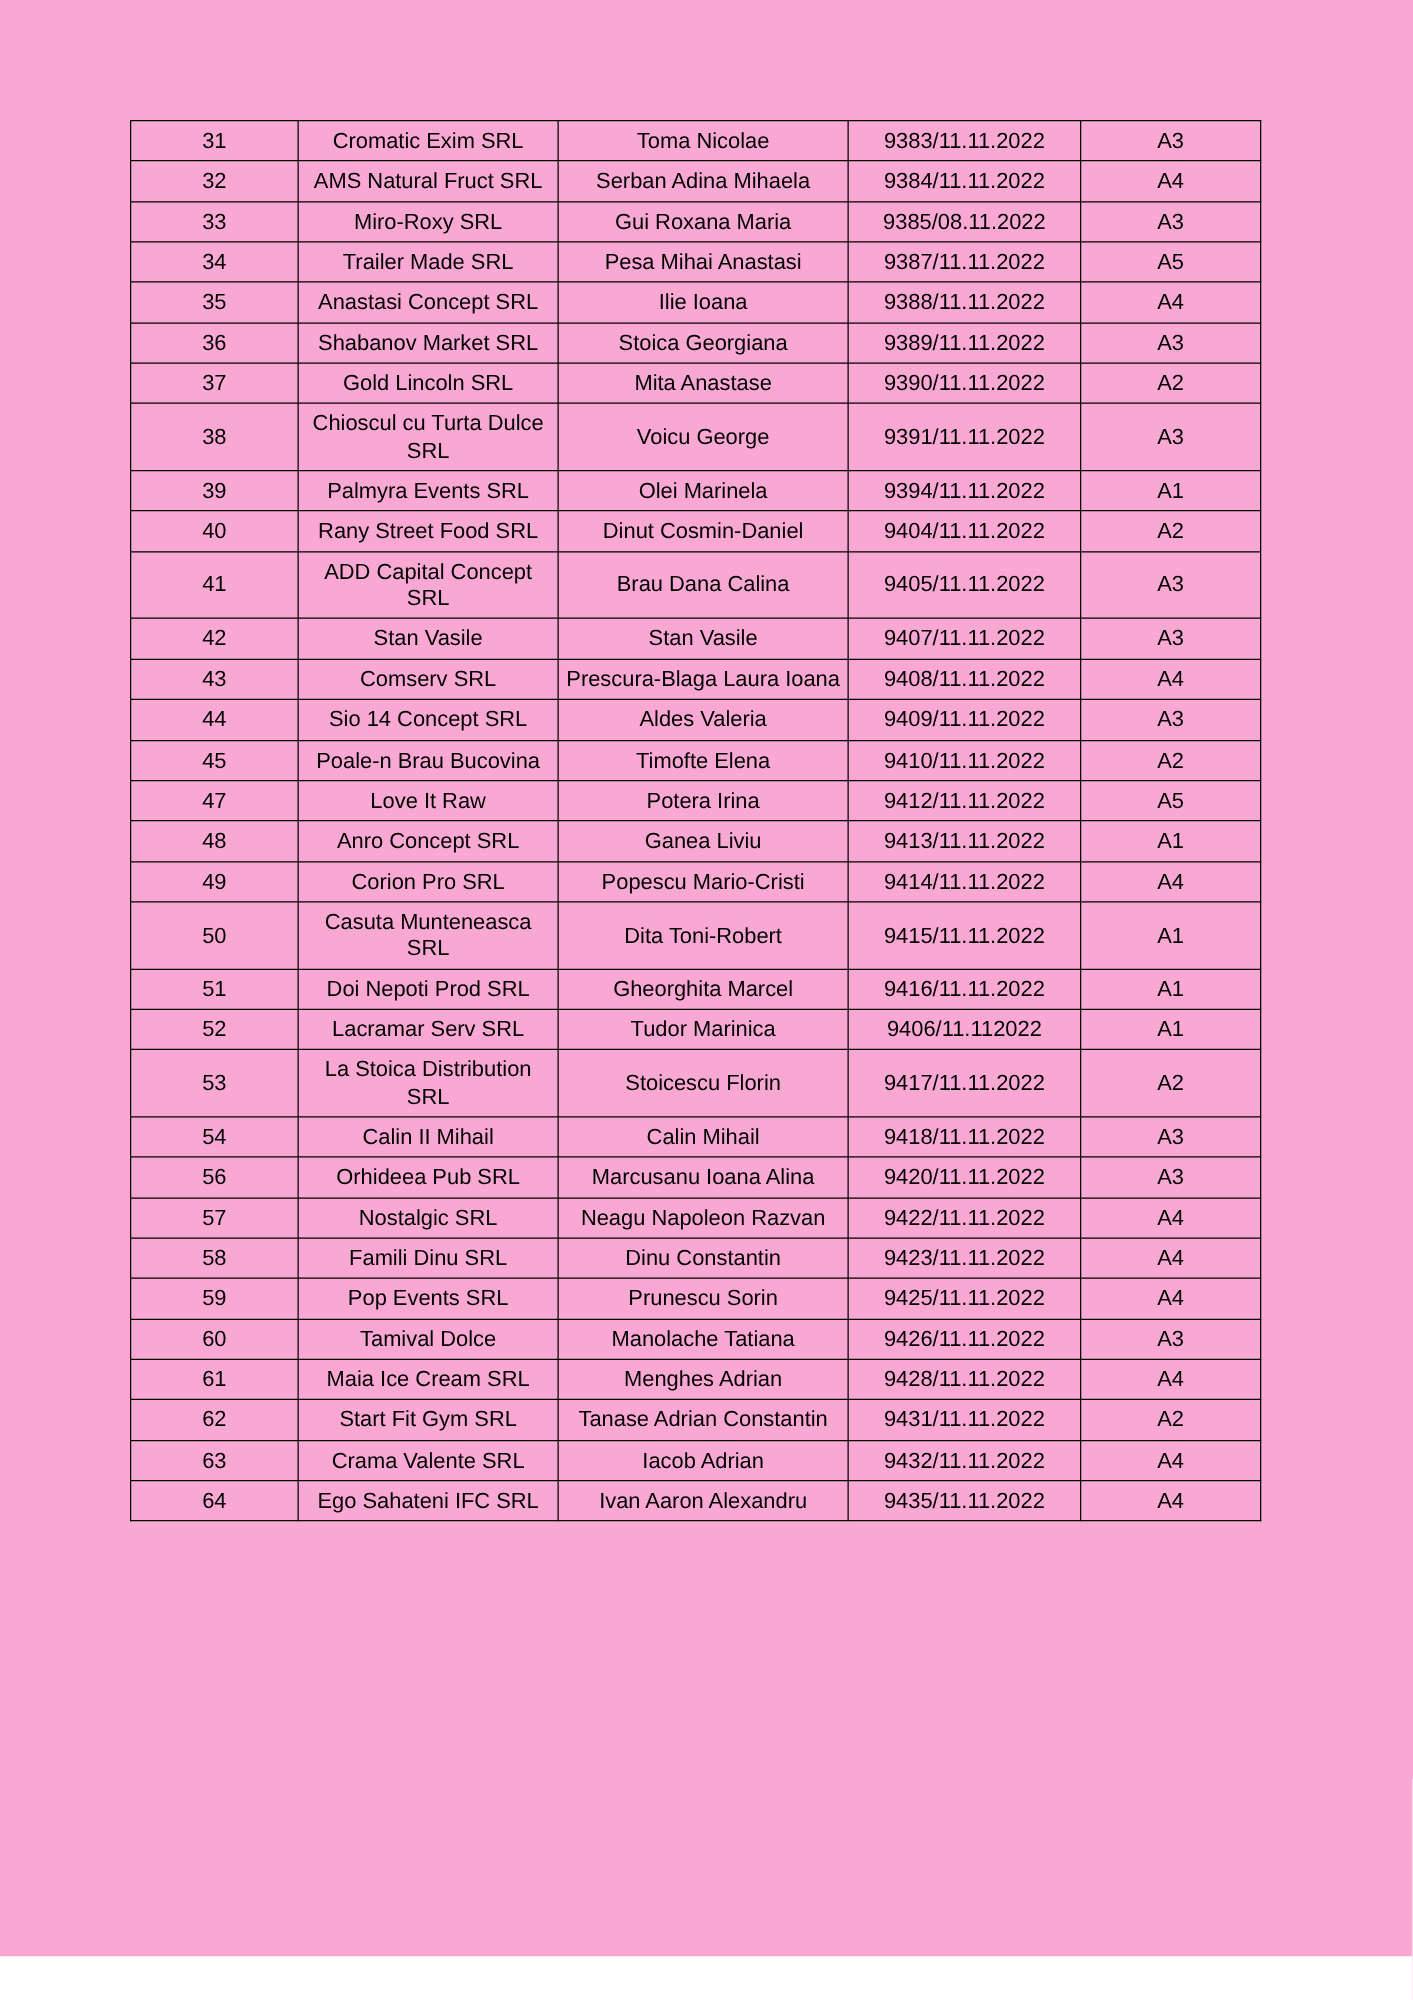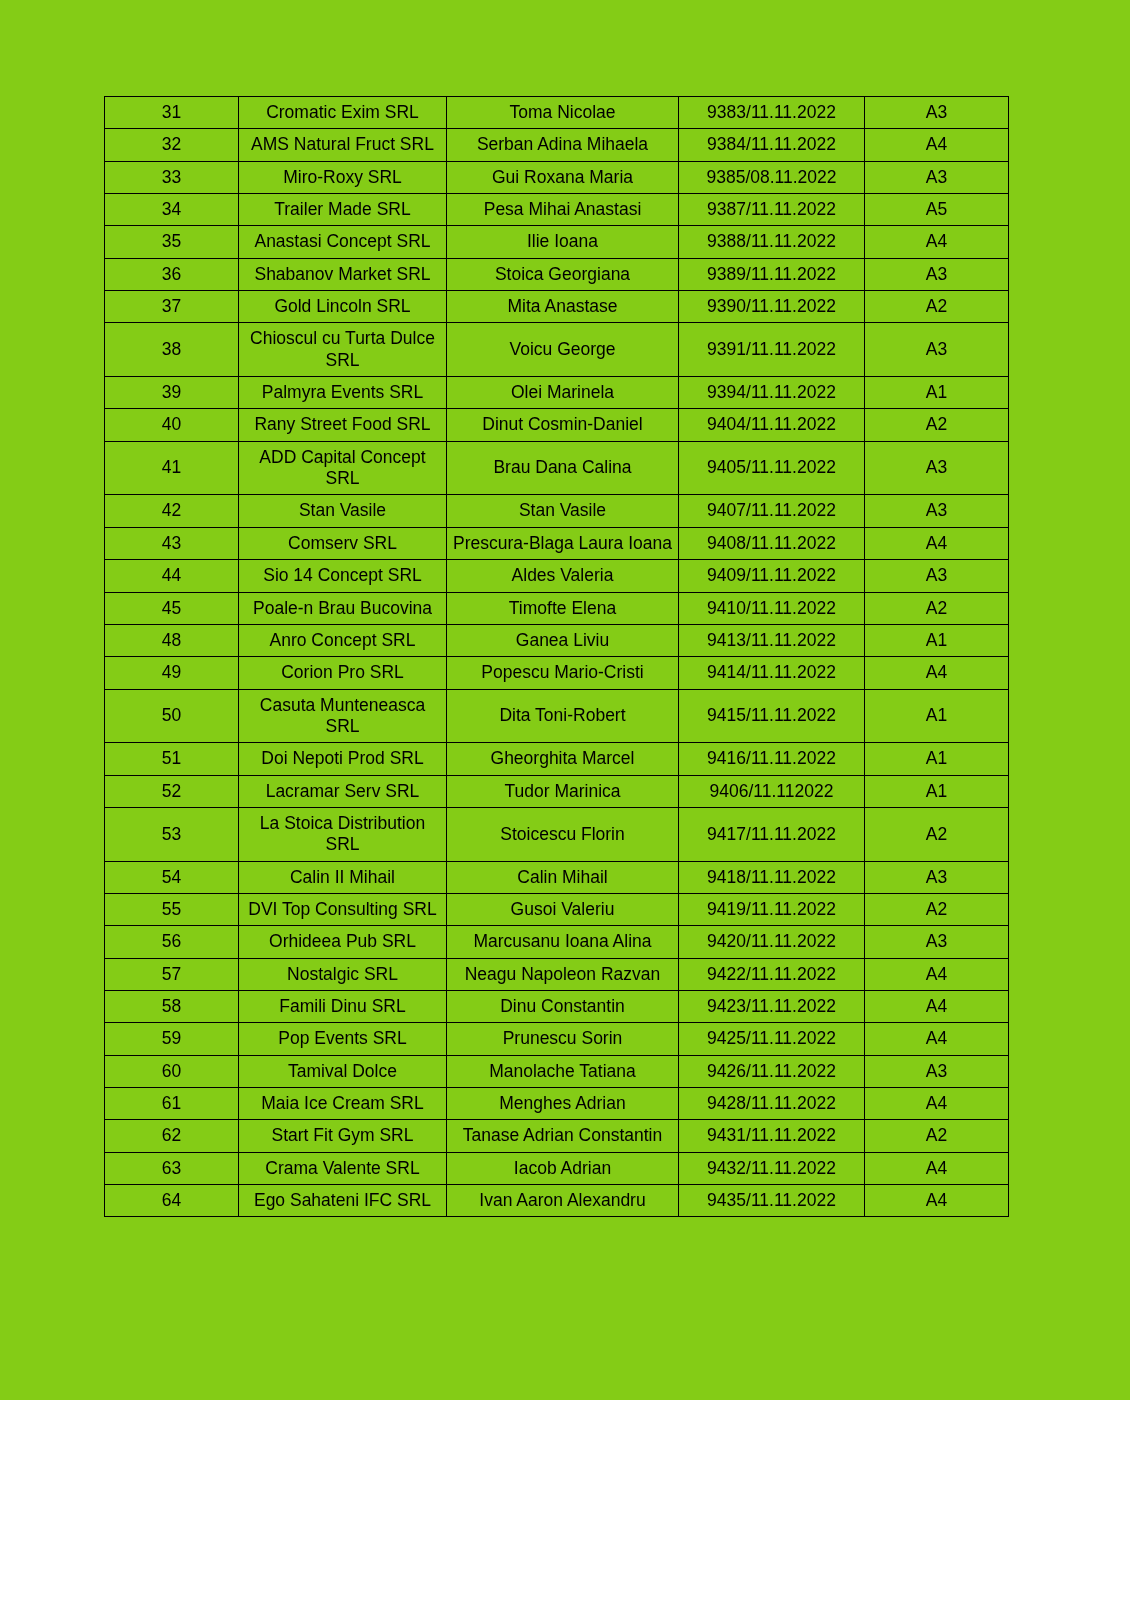--- a/index.html
+++ b/index.html
@@ -9,22 +9,22 @@
   }
   body {
     width: 1130px;
     height: 1600px;
     font-family: "Liberation Sans", sans-serif;
     color: #000000;
   }
   .page {
     position: relative;
     width: 1130px;
-    height: 1400px;
-    background: #84cc16;
+    height: 1565px;
+    background: #f9a8d4;
     box-sizing: border-box;
   }
   .doc-table-wrap {
     position: absolute;
     left: 104px;
     top: 96px;
     width: 904px;
   }
   table.doc-table {
     border-collapse: collapse;
@@ -161,20 +161,27 @@
             <td>A3</td>
           </tr>
           <tr>
             <td>45</td>
             <td>Poale-n Brau Bucovina</td>
             <td>Timofte Elena</td>
             <td>9410/11.11.2022</td>
             <td>A2</td>
           </tr>
           <tr>
+            <td>47</td>
+            <td>Love It Raw</td>
+            <td>Potera Irina</td>
+            <td>9412/11.11.2022</td>
+            <td>A5</td>
+          </tr>
+          <tr>
             <td>48</td>
             <td>Anro Concept SRL</td>
             <td>Ganea Liviu</td>
             <td>9413/11.11.2022</td>
             <td>A1</td>
           </tr>
           <tr>
             <td>49</td>
             <td>Corion Pro SRL</td>
             <td>Popescu Mario-Cristi</td>
@@ -208,27 +215,20 @@
             <td>Stoicescu Florin</td>
             <td>9417/11.11.2022</td>
             <td>A2</td>
           </tr>
           <tr>
             <td>54</td>
             <td>Calin II Mihail</td>
             <td>Calin Mihail</td>
             <td>9418/11.11.2022</td>
             <td>A3</td>
-          </tr>
-          <tr>
-            <td>55</td>
-            <td>DVI Top Consulting SRL</td>
-            <td>Gusoi Valeriu</td>
-            <td>9419/11.11.2022</td>
-            <td>A2</td>
           </tr>
           <tr>
             <td>56</td>
             <td>Orhideea Pub SRL</td>
             <td>Marcusanu Ioana Alina</td>
             <td>9420/11.11.2022</td>
             <td>A3</td>
           </tr>
           <tr>
             <td>57</td>

